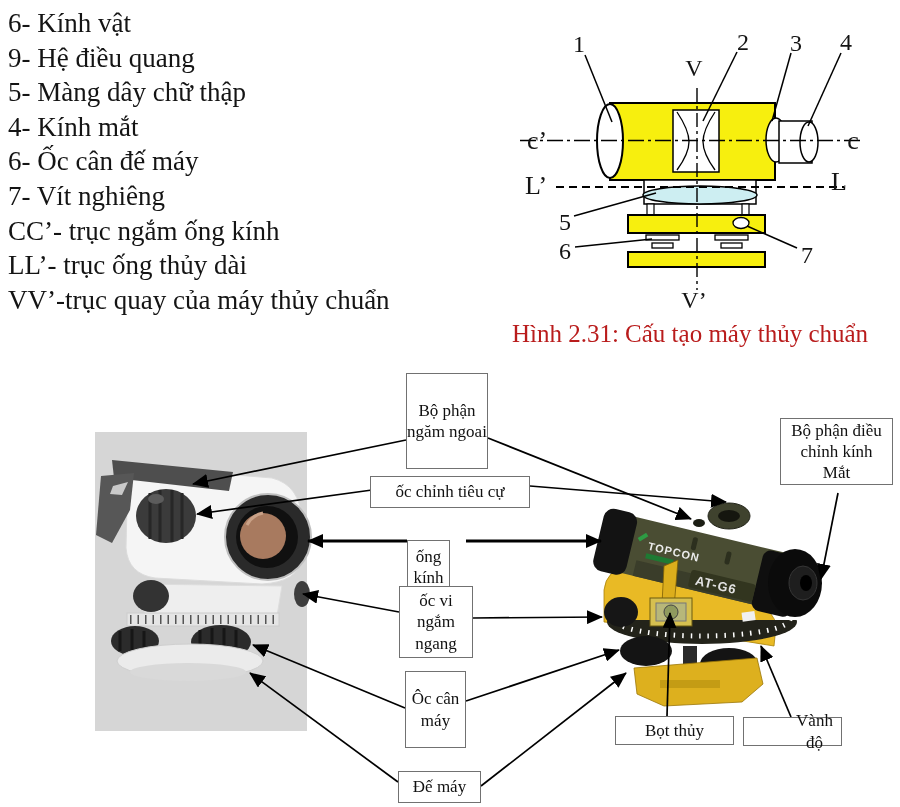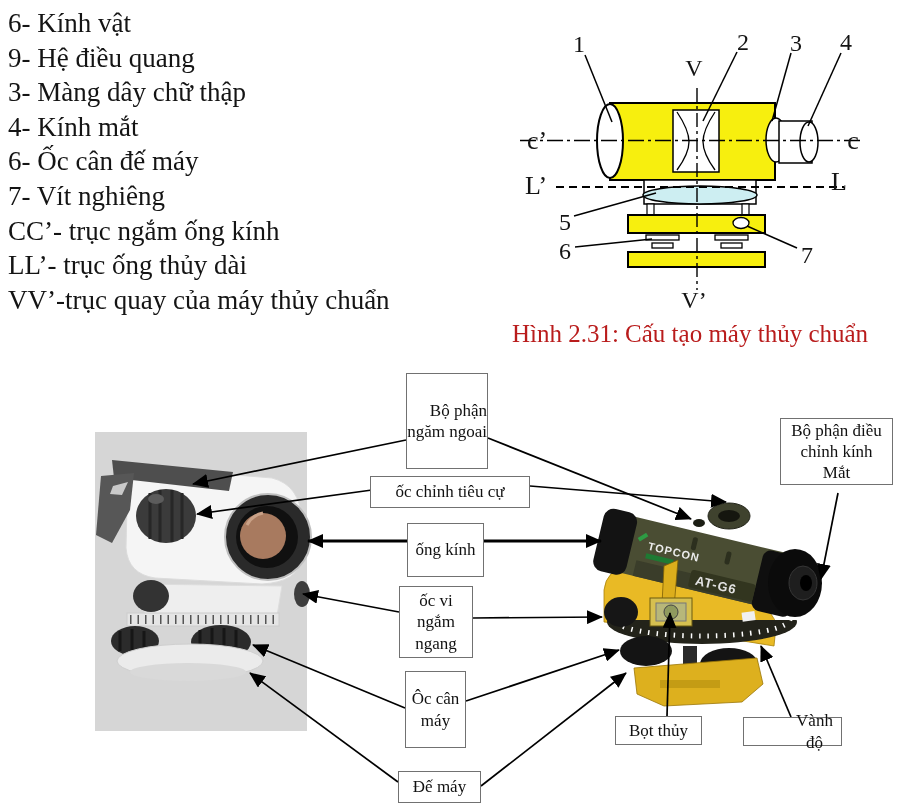--- a/index.html
+++ b/index.html
@@ -24,21 +24,21 @@
              font-size:17px; line-height:1.25; color:#111; }
 </style>
 </head>
 <body>
 
 <div class="page">
 
   <div class="parts-list">
     <div>6- Kính vật</div>
     <div>9- Hệ điều quang</div>
-    <div>3- Màng dây chữ thập</div>
+    <div>5- Màng dây chữ thập</div>
     <div>4- Kính mắt</div>
     <div>6- Ốc cân đế máy</div>
     <div>7- Vít nghiêng</div>
     <div>CC’- trục ngắm ống kính</div>
     <div>LL’- trục ống thủy dài</div>
     <div>VV’-trục quay của máy thủy chuẩn</div>
   </div>
 
   <svg class="schematic" viewBox="480 10 420 300">
 
@@ -230,23 +230,23 @@
         <line x1="405" y1="708" x2="253" y2="645" marker-end="url(#ah)"></line>
         <line x1="466" y1="701" x2="619" y2="650" marker-end="url(#ah)"></line>
         <line x1="398" y1="782" x2="250" y2="673" marker-end="url(#ah)"></line>
         <line x1="481" y1="786" x2="626" y2="673" marker-end="url(#ah)"></line>
         <line x1="667" y1="716" x2="670" y2="613" marker-end="url(#ah)"></line>
         <line x1="791" y1="717" x2="761" y2="646" marker-end="url(#ah)"></line>
         <line x1="838" y1="493" x2="821" y2="579" marker-end="url(#ah)"></line>
       </g>
     </svg>
 
-    <div class="callout" style="left:406px; top:3px;   width:82px;  height:96px;text-align:right;">Bộ phận ngăm ngoai</div>
+    <div class="callout" style="left:406px; top:3px;   width:82px;  height:96px;">Bộ phận ngăm ngoai</div>
     <div class="callout" style="left:370px; top:106px; width:160px; height:32px;">ốc chỉnh tiêu cự</div>
-    <div class="callout" style="left:407px; top:153px; width:77px;  height:54px;">ống kính</div>
+    <div class="callout" style="left:407px; top:170px; width:43px;  height:54px;">ống kính</div>
     <div class="callout" style="left:399px; top:216px; width:74px;  height:72px;">ốc vi ngắm ngang</div>
     <div class="callout" style="left:405px; top:301px; width:61px;  height:77px;">Ôc cân máy</div>
     <div class="callout" style="left:398px; top:401px; width:83px;  height:32px;">Đế máy</div>
-    <div class="callout" style="left:615px; top:346px; width:87px;  height:29px;">Bọt thủy</div>
+    <div class="callout" style="left:615px; top:346px; width:119px;  height:29px;">Bọt thủy</div>
     <div class="callout" style="left:743px; top:347px; width:99px;  height:29px;padding-left:44px;">Vành độ</div>
     <div class="callout" style="left:780px; top:48px;  width:113px; height:67px; padding:0 7px;">Bộ phận điều chỉnh kính Mắt</div>
   </div>
 </div>
 
 </body></html>

